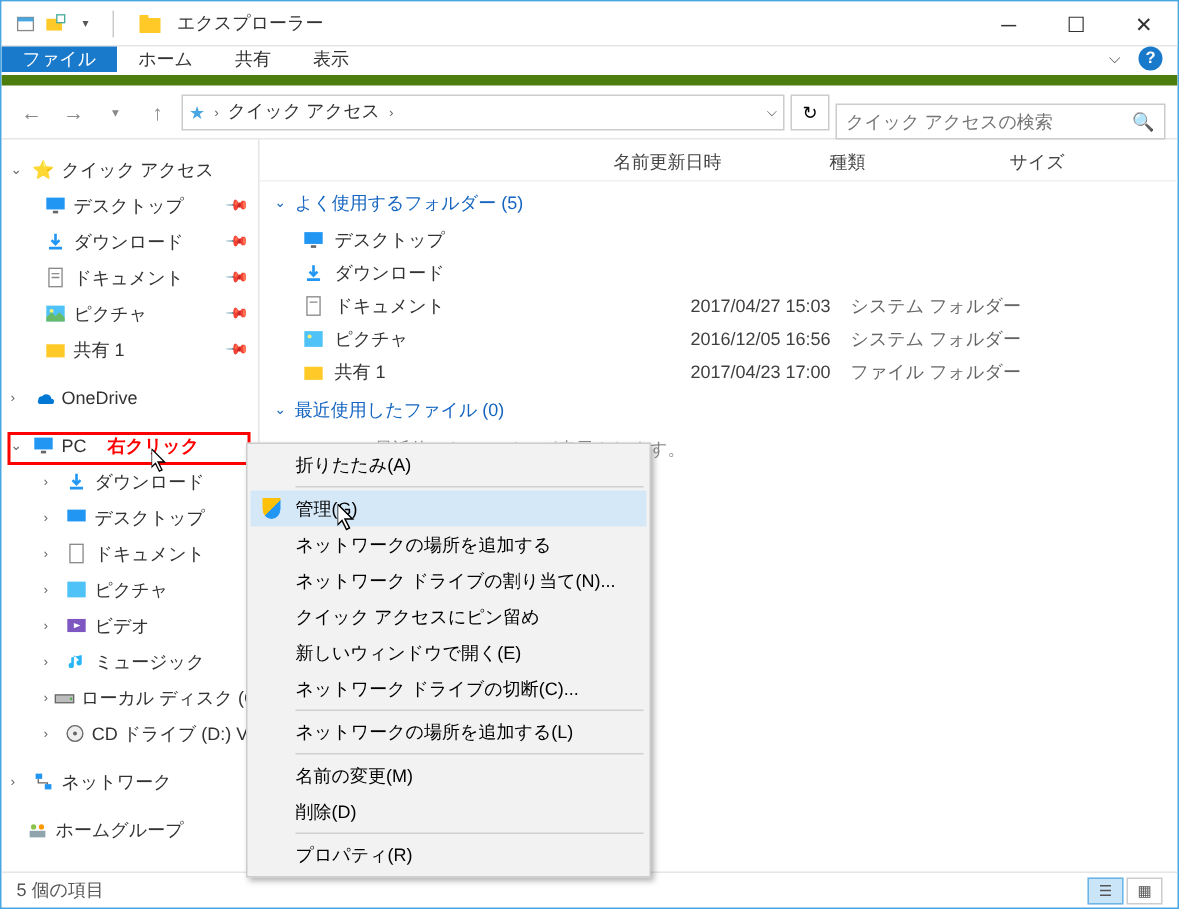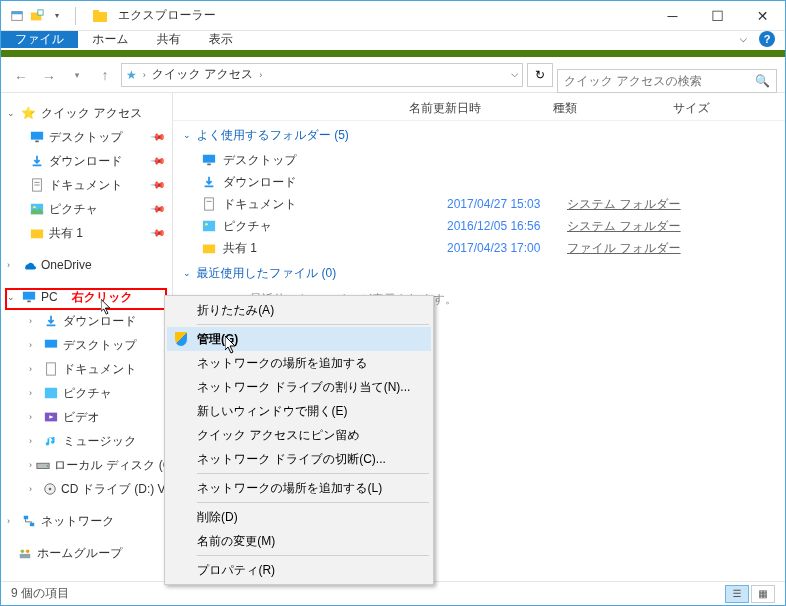--- a/index.html
+++ b/index.html
@@ -50,27 +50,27 @@
 .col-headers { display: flex; height: 24px; align-items: center; border-bottom: 1px solid #f0f0f0; color: #444; padding-left: 10px; }
 .col-name { width: 250px; text-align: right; }
 .col-date { width: 120px; }
 .col-type { width: 120px; }
 .col-size { width: 80px; }
 .group-header { display: flex; align-items: center; height: 28px; padding-left: 10px; color: #1565c0; gap: 6px; }
 .group-chev { font-size: 9px; }
 .file-row { display: flex; align-items: center; height: 22px; padding-left: 28px; }
 .file-icon { width: 16px; height: 16px; margin-right: 6px; display: flex; align-items: center; justify-content: center; }
 .file-name { width: 224px; color: #333; }
-.file-date { width: 120px; color: #3b82f6; }
-.file-type { width: 120px; color: #666; text-decoration: underline; }
+.file-date { width: 120px; color: #404040; text-align: center; }
+.file-type { width: 120px; color: #666; }
 .empty-msg { padding-left: 28px; color: #888; padding-top: 4px; }
 
 .context-menu { position: absolute; left: 163px; top: 294px; width: 270px; background: #f2f2f2; border: 1px solid #ccc; box-shadow: 2px 2px 4px rgba(0,0,0,0.3); z-index: 100; padding: 2px; }
 .menu-item { height: 24px; display: flex; align-items: center; padding-left: 30px; color: #000; position: relative; }
-.menu-item.hover { background: #d5e8f8; font-weight: bold; }
+.menu-item.hover { background: #d5e8f8; }
 .menu-sep { height: 1px; background: #d0d0d0; margin: 2px 2px 2px 30px; }
 .menu-icon { position: absolute; left: 6px; width: 16px; height: 16px; display: flex; align-items: center; justify-content: center; }
 .shield-icon { background: linear-gradient(135deg, #ffc107 50%, #2196f3 50%); width: 12px; height: 14px; border-radius: 0 0 50% 50%; }
 .cursor { position: absolute; left: 224px; top: 335px; z-index: 200; pointer-events: none; }
 
 .statusbar { position: absolute; bottom: 0; left: 0; right: 0; height: 24px; border-top: 1px solid #e5e5e5; display: flex; align-items: center; padding: 0 10px; color: #555; }
 .view-toggles { margin-left: auto; display: flex; gap: 2px; }
 .view-btn { width: 24px; height: 18px; border: 1px solid #ccc; display: flex; align-items: center; justify-content: center; font-size: 10px; }
 .view-btn.active { background: #cbe5f8; border-color: #6bb5e8; }
 
@@ -394,39 +394,39 @@
   <div class="menu-item">折りたたみ(A)</div>
   <div class="menu-sep"></div>
   <div class="menu-item hover">
     <span class="menu-icon">
         <span class="shield-icon"></span>
       </span>
     <span>管理(G)</span>
   </div>
   <div class="menu-item">ネットワークの場所を追加する</div>
   <div class="menu-item">ネットワーク ドライブの割り当て(N)...</div>
+  <div class="menu-item">クイック アクセスにピン留め</div>
   <div class="menu-item">新しいウィンドウで開く(E)</div>
-  <div class="menu-item">クイック アクセスにピン留め</div>
   <div class="menu-item">ネットワーク ドライブの切断(C)...</div>
   <div class="menu-sep"></div>
   <div class="menu-item">ネットワークの場所を追加する(L)</div>
   <div class="menu-sep"></div>
+  <div class="menu-item">名前の変更(M)</div>
   <div class="menu-item">削除(D)</div>
-  <div class="menu-item">名前の変更(M)</div>
   <div class="menu-sep"></div>
   <div class="menu-item">プロパティ(R)</div>
 </div>
 
 <svg class="cursor" width="16" height="20" viewBox="0 0 16 20">
     <path d="M0 0l0 14 3-3 3 6 2-1-3-6 5 0z" fill="#fff" stroke="#000"></path>
   </svg>
 
 <svg width="14" height="18" viewBox="0 0 16 20" style="position:absolute;left:100px;top:298px;z-index:50">
     <path d="M0 0l0 14 3-3 3 6 2-1-3-6 5 0z" fill="#fff" stroke="#000"></path>
   </svg>
 
 <div class="statusbar">
-  <span>9 個の項目</span>
+  <span>5 個の項目</span>
   <div class="view-toggles">
     <div class="view-btn active">☰</div>
     <div class="view-btn">▦</div>
   </div>
 </div>
 
 </body></html>

